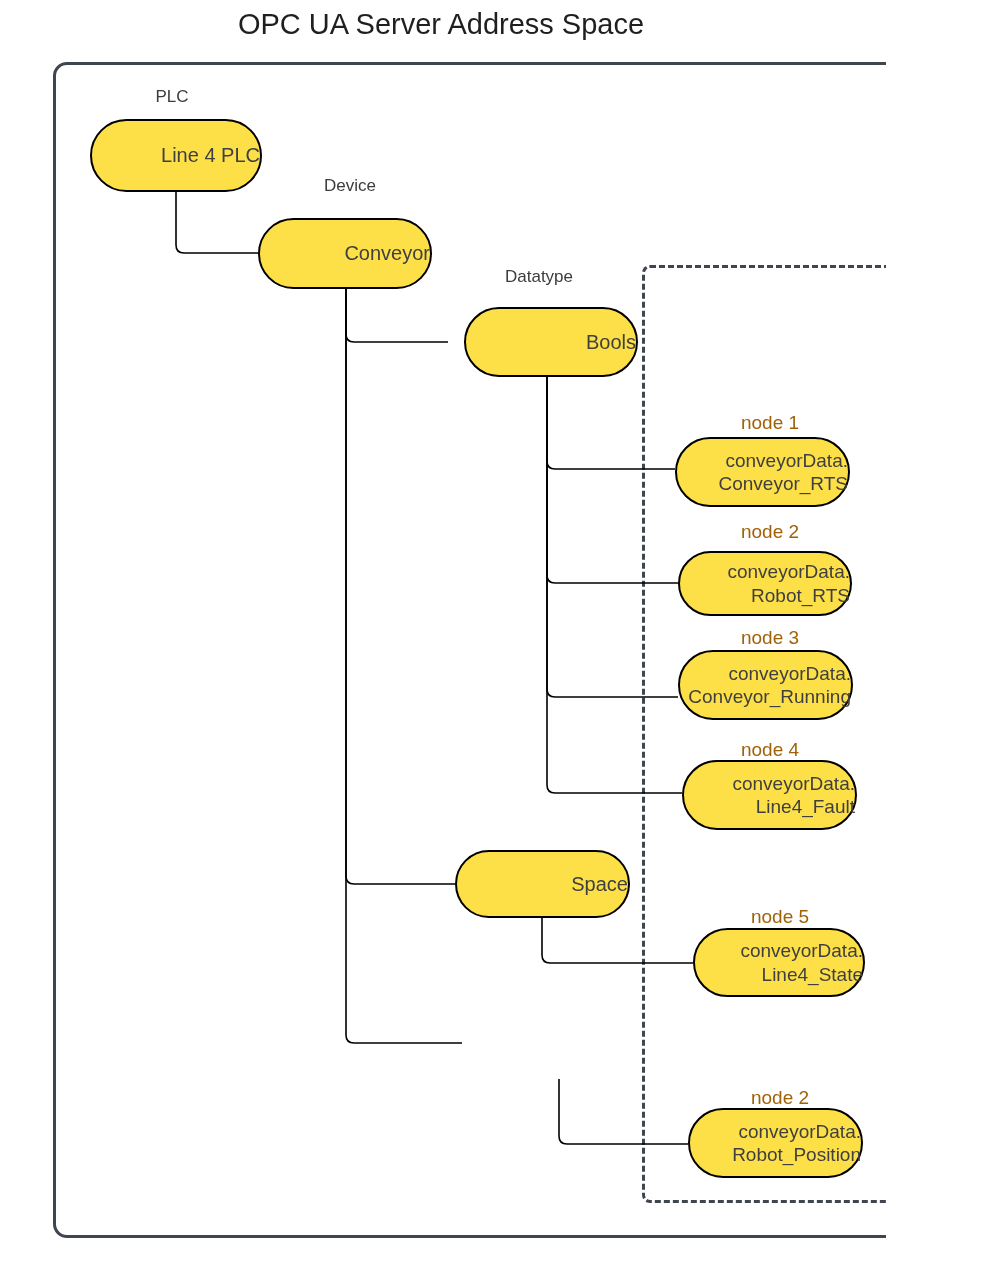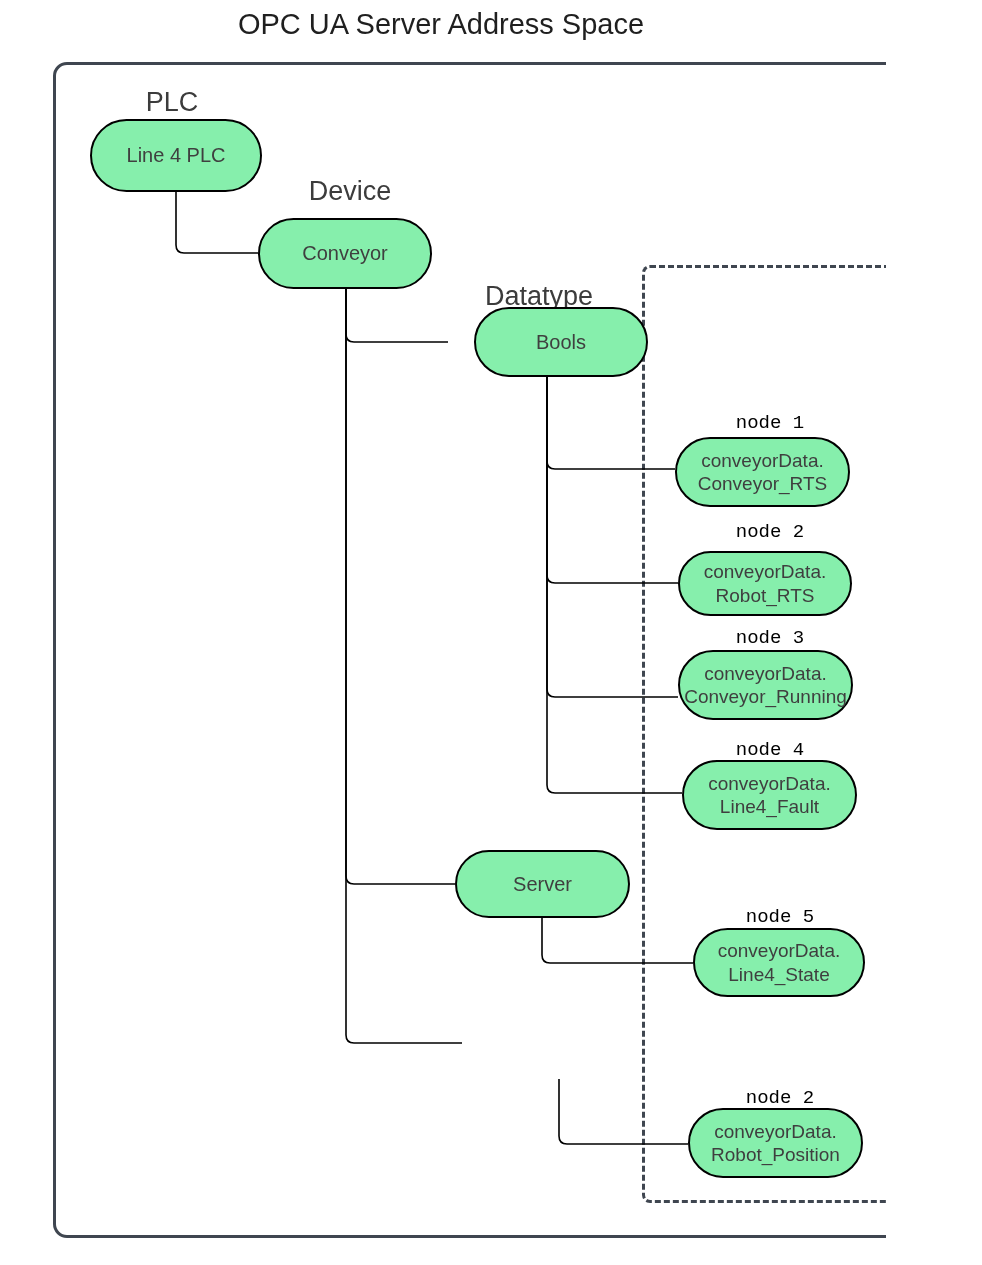--- a/index.html
+++ b/index.html
@@ -28,41 +28,40 @@
     border:3px dashed var(--border-dark);
     border-radius:8px;
     box-sizing:border-box;
     background:transparent;
     z-index:1;
   }
   #wires{position:absolute;left:0;top:0;z-index:2;}
   .heading{
     position:absolute;
     text-align:center;
-    font-size:27px;color:#3c3c3c;
+    font-size:17px;color:#3c3c3c;
     white-space:nowrap;
     z-index:3;
   }
   .heading.red{color:var(--accent-red);}
   .caption{
     position:absolute;
     text-align:center;
-    font-size:19px;color:#000000;
+    font-size:19px;color:#a16207;
     white-space:nowrap;
     z-index:3;
-    font-family:Liberation Mono, monospace;
   }
   .pill{
     position:absolute;
-    background:#86efac;
+    background:#fde047;
     border:2px solid var(--pill-stroke);
     border-radius:40px;
     box-sizing:border-box;
     display:flex;flex-direction:column;
-    align-items:center;justify-content:center;
+    align-items:flex-end;justify-content:center;
     font-size:20px;color:#3f3f3f;
     z-index:3;
     line-height:1.22;
   }
   .pill .ln{white-space:nowrap;font-size:19px;}
   .pill .single{white-space:nowrap;font-size:20px;}
 </style>
 </head>
 <body>
 
@@ -83,33 +82,33 @@
       <path d="M547,377 L547,575 Q547,583 555,583 L678,583"></path>
       <path d="M547,377 L547,689 Q547,697 555,697 L678,697"></path>
       <path d="M547,377 L547,785 Q547,793 555,793 L682,793"></path>
       <path d="M542,918 L542,955 Q542,963 550,963 L693,963"></path>
       <path d="M559,1079 L559,1136 Q559,1144 567,1144 L688,1144"></path>
     </g>
   </svg>
 
   <div class="heading" style="left:92px;top:87px;width:160px;">PLC</div>
   <div class="heading" style="left:270px;top:176px;width:160px;">Device</div>
-  <div class="heading" style="left:459px;top:281px;width:160px;">Datatype</div>
+  <div class="heading" style="left:459px;top:267px;width:160px;">Datatype</div>
 
   <div class="pill" style="left:90px;top:119px;width:172px;height:73px;">
     <span class="single">Line 4 PLC</span>
   </div>
   <div class="pill" style="left:258px;top:218px;width:174px;height:71px;">
     <span class="single">Conveyor</span>
   </div>
-  <div class="pill" style="left:474px;top:307px;width:174px;height:70px;">
+  <div class="pill" style="left:464px;top:307px;width:174px;height:70px;">
     <span class="single">Bools</span>
   </div>
   <div class="pill" style="left:455px;top:850px;width:175px;height:68px;">
-    <span class="single">Server</span>
+    <span class="single">Space</span>
   </div>
 
   <div class="caption" style="left:650px;top:412px;width:240px;">node 1</div>
   <div class="pill" style="left:675px;top:437px;width:175px;height:70px;">
     <span class="ln">conveyorData.</span>
     <span class="ln">Conveyor_RTS</span>
   </div>
 
   <div class="caption" style="left:650px;top:521px;width:240px;">node 2</div>
   <div class="pill" style="left:678px;top:551px;width:174px;height:65px;">

